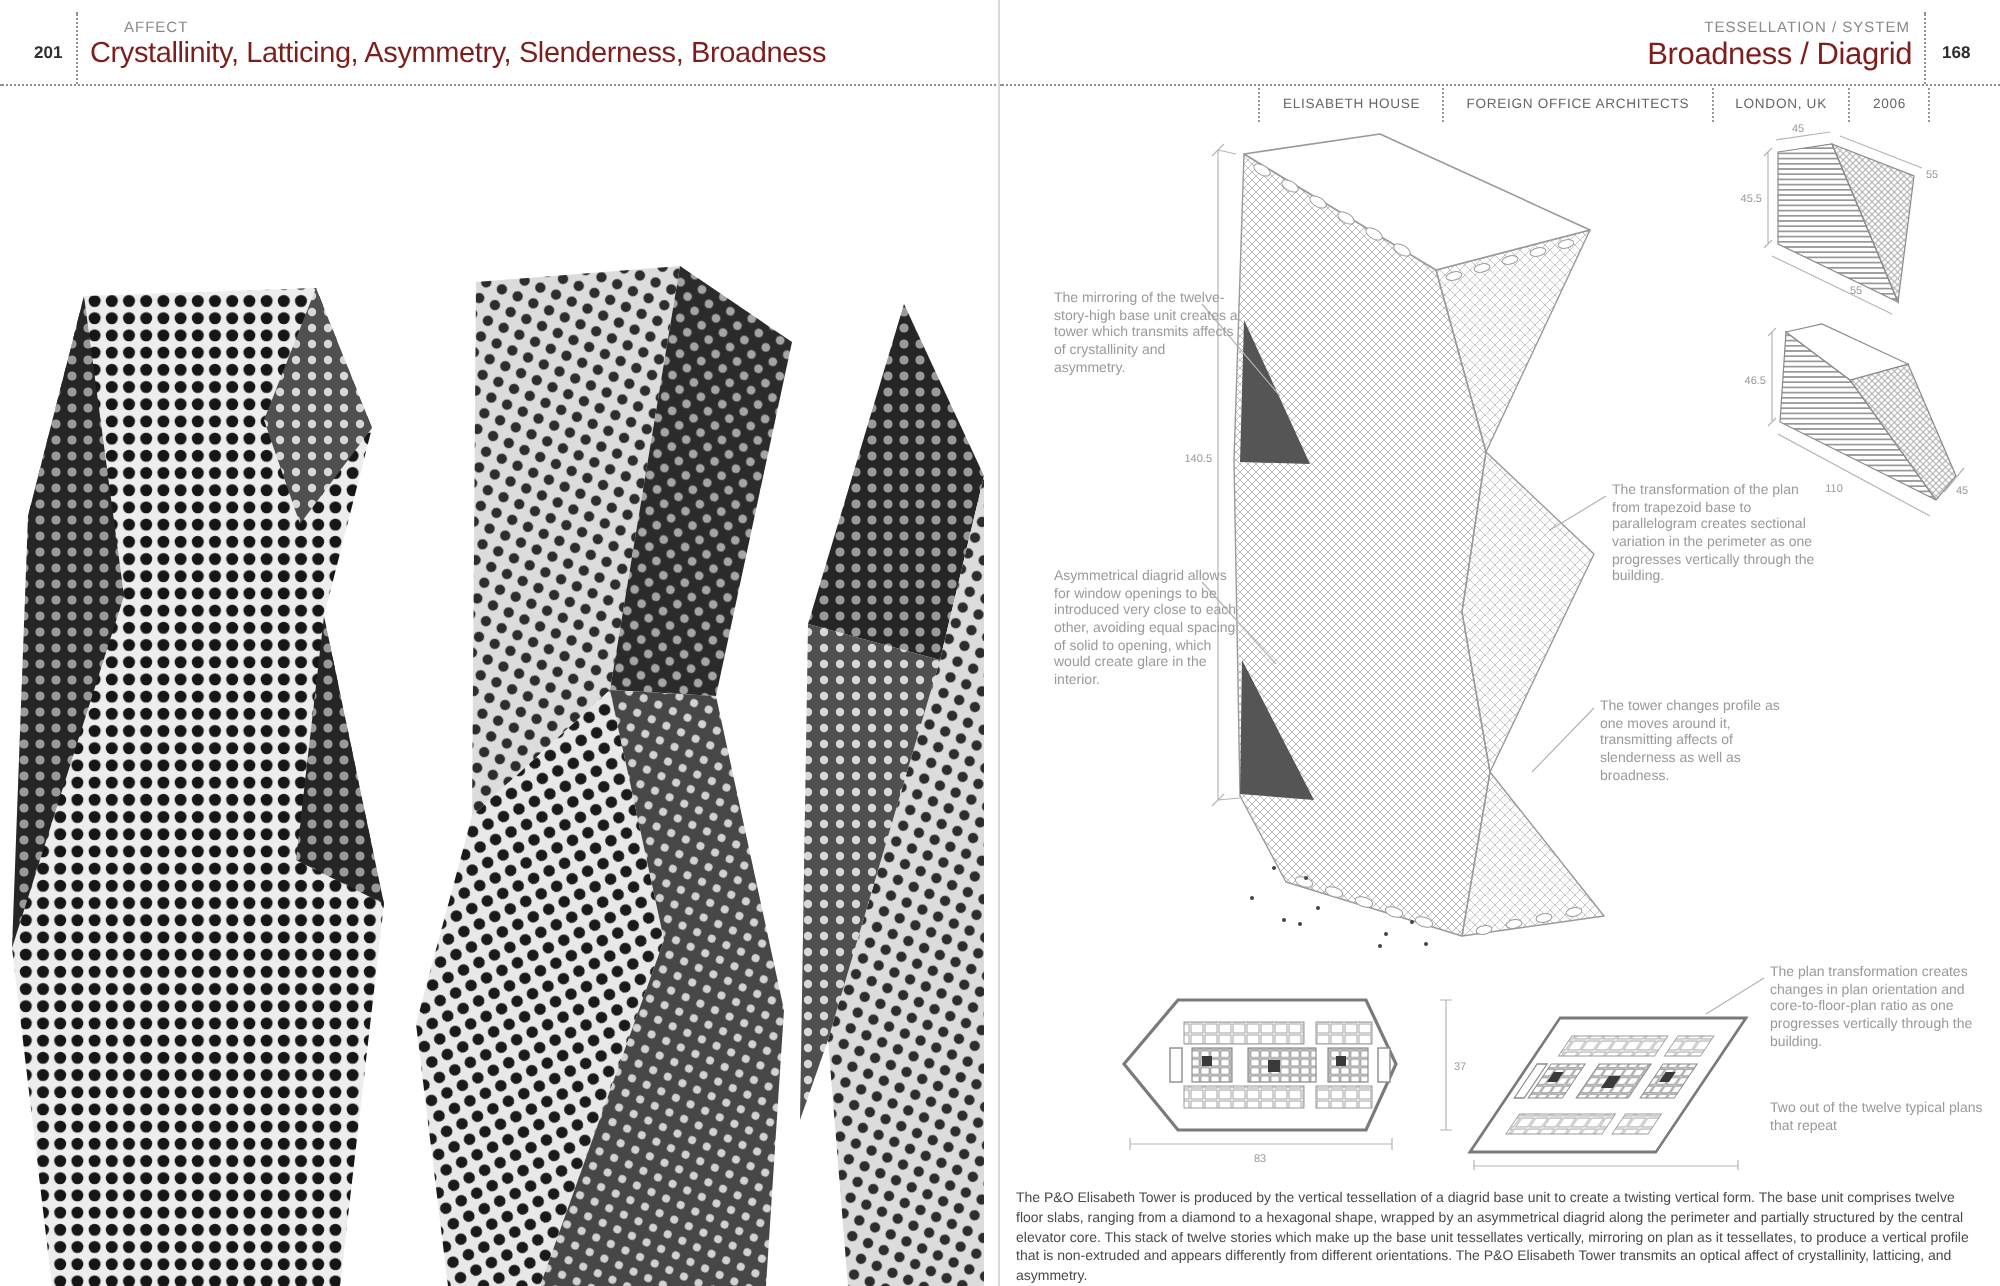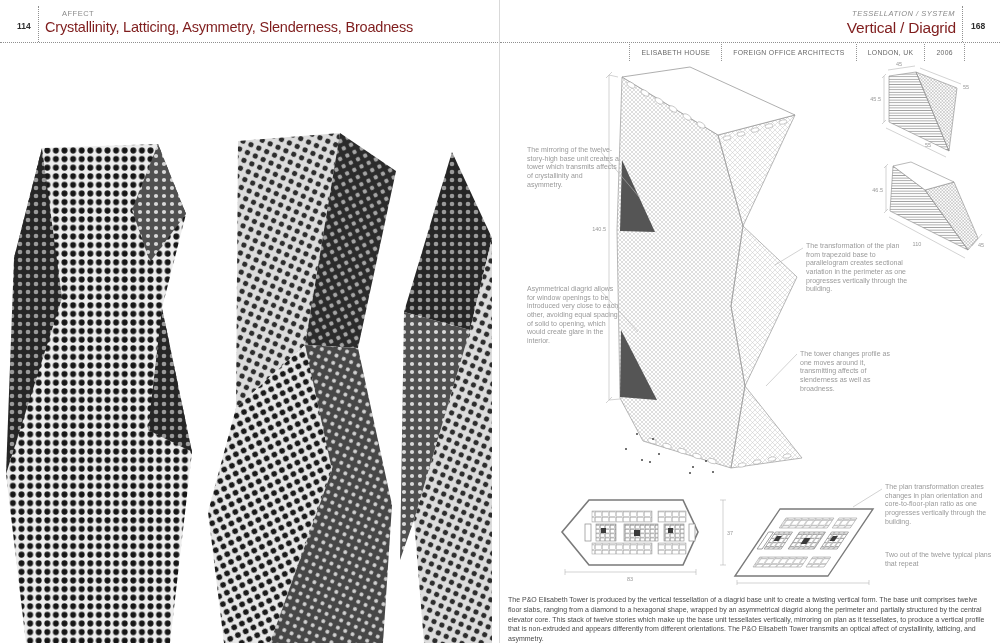--- a/index.html
+++ b/index.html
@@ -21,21 +21,21 @@
   svg{position:absolute;display:block;}
   .photos-svg{left:0;top:60px;}
   .drawing-svg{left:500px;top:50px;}
 </style>
 </head>
 <body>
 
 <div class="spread">
 
   <div>
-    <div class="pageno" style="left:17px;">114</div>
+    <div class="pageno" style="left:17px;">201</div>
     <div class="vsep" style="left:38px;"></div>
     <div class="kicker" style="left:46px;margin-left:16px;">AFFECT</div>
     <div class="ptitle" style="left:45px;">Crystallinity, Latticing, Asymmetry, Slenderness, Broadness</div>
     <div class="rule-dotted" style="left:0;width:500px;"></div>
 
     <svg class="photos-svg" width="500" height="583" viewBox="0 60 500 583">
       <defs>
         <pattern id="pd1" width="8.6" height="8.6" patternUnits="userSpaceOnUse">
           <rect width="8.6" height="8.6" fill="#ededed"></rect>
             <circle cx="4.3" cy="4.3" r="3.0" fill="#161616"></circle>
@@ -105,22 +105,22 @@
         <path d="M404,312 L452,152 L492,238 L470,330 Z" fill="url(#pd3)"></path>
         <path d="M470,330 L492,238 L492,643 L424,643 L414,520 Z" fill="url(#pd2r)"></path>
         <path d="M404,312 L470,330 L414,520 L400,560 Z" fill="url(#pd4)"></path>
       </g>
     </svg>
   </div>
 
   <div>
     <div class="pageno" style="left:971px;">168</div>
     <div class="vsep" style="left:962px;"></div>
-    <div class="kicker right-align" style="right:45px;left:auto;font-style:italic;">TESSELLATION / SYSTEM</div>
-    <div class="ptitle right-align" style="right:44px;left:auto;font-size:15.5px;">Vertical / Diagrid</div>
+    <div class="kicker right-align" style="right:45px;left:auto;">TESSELLATION / SYSTEM</div>
+    <div class="ptitle right-align" style="right:44px;left:auto;font-size:15.5px;">Broadness / Diagrid</div>
     <div class="rule-dotted" style="left:500px;width:500px;"></div>
 
     <div class="meta-row">
       <div class="meta-cell">ELISABETH HOUSE</div>
       <div class="meta-cell">FOREIGN OFFICE ARCHITECTS</div>
       <div class="meta-cell">LONDON, UK</div>
       <div class="meta-cell">2006</div>
     </div>
 
     <svg class="drawing-svg" width="500" height="535" viewBox="500 50 500 535">

